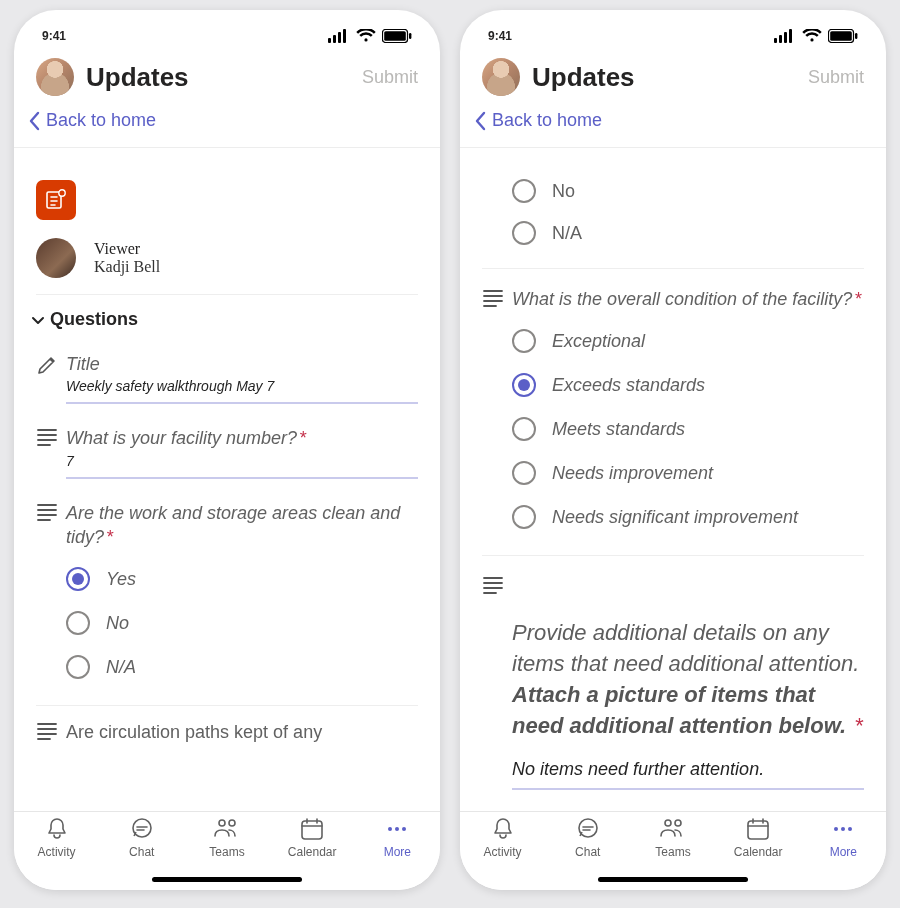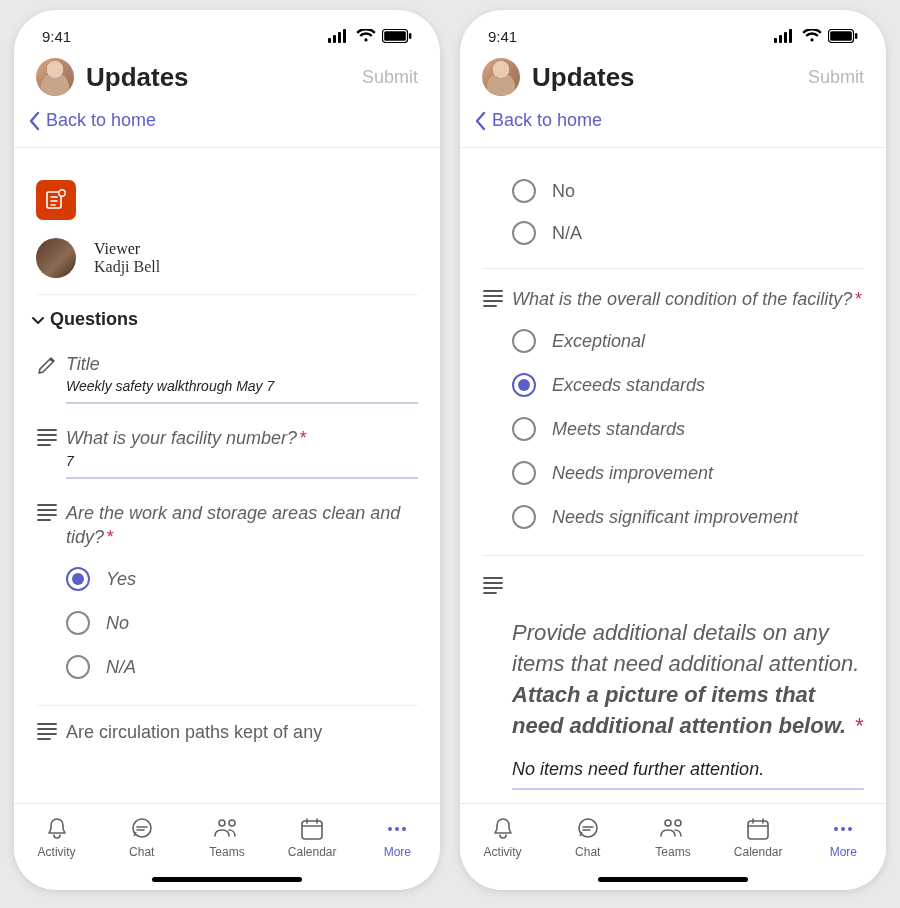--- a/index.html
+++ b/index.html
@@ -1,19 +1,19 @@
 <!DOCTYPE html>
 <html><head>
 <meta charset="utf-8">
 <style>
   html,body{margin:0;padding:0;background:#e9e9eb;font-family:-apple-system,Segoe UI,Helvetica,Arial,sans-serif;color:#252424;}
   .canvas{width:900px;height:908px;display:flex;gap:20px;justify-content:center;align-items:flex-start;padding-top:10px;}
   .phone{width:426px;height:880px;background:#fff;border-radius:42px;box-shadow:0 2px 10px rgba(0,0,0,.12);position:relative;overflow:hidden;}
   .status-bar{display:flex;align-items:center;justify-content:space-between;height:40px;padding:6px 28px 0 28px;}
-  .time{font-size:15px;font-weight:400;}
+  .time{font-size:12px;font-weight:700;}
   .status-icons{display:flex;align-items:center;gap:6px;}
   .header{display:flex;align-items:center;padding:2px 22px 8px 22px;}
   .avatar{width:38px;height:38px;border-radius:50%;background:linear-gradient(135deg,#d8a886 0%,#b8876b 45%,#8f6e58 100%);flex:0 0 auto;margin-right:12px;position:relative;overflow:hidden;}
   .avatar:after{content:"";position:absolute;inset:0;background:radial-gradient(circle at 50% 30%,#e8cbb2 25%,transparent 26%),radial-gradient(circle at 50% 75%,#c7a589 40%,transparent 41%);}
   .page-title{font-size:26px;font-weight:700;flex:1;}
   .submit{font-size:18px;color:#b9b8b6;}
   .back-row{padding:6px 14px 12px 14px;}
   .back-link{color:#5b5fc7;font-size:18px;display:inline-flex;align-items:center;}
   .back-link svg{margin-right:4px;}
   .divider{height:1px;background:#ededed;}
@@ -45,21 +45,21 @@
   .p2-radio-only{padding:4px 22px 4px 22px;}
   .p2-radio-only .radio-item{padding:9px 0 9px 30px;}
   .detail-text{font-size:22px;color:#5e5e5e;line-height:1.4;margin-top:44px;}
   .detail-text .bold{font-weight:600;color:#555;}
   .detail-answer{font-size:18px;color:#242424;margin-top:18px;padding-bottom:8px;border-bottom:2px solid #c9caec;}
   .block-divider{height:10px;background:#f5f5f5;border-top:1px solid #ececec;border-bottom:1px solid #ececec;margin-top:26px;}
   .attach-row{display:flex;align-items:center;padding:16px 20px 14px 24px;}
   .attach-row .label{flex:1;font-size:22px;color:#242424;margin-left:32px;}
   .attach-row .chev{color:#bbb;}
   
-  .navbar{position:absolute;bottom:0;left:0;right:0;height:74px;border-top:1px solid #e6e6e6;background:#fff;display:flex;justify-content:space-around;align-items:flex-start;padding-top:12px;}
+  .navbar{position:absolute;bottom:0;left:0;right:0;height:74px;border-top:1px solid #e6e6e6;background:#fff;display:flex;justify-content:space-around;align-items:flex-start;padding-top:4px;}
   .nav-item{display:flex;flex-direction:column;align-items:center;font-size:12px;color:#616161;width:72px;}
   .nav-item.active{color:#5b5fc7;}
   .nav-item svg{margin-bottom:3px;}
   .home-indicator{position:absolute;bottom:8px;left:50%;transform:translateX(-50%);width:150px;height:5px;background:#000;border-radius:3px;}
 </style>
 </head>
 <body>
 
 <div class="canvas">
 

